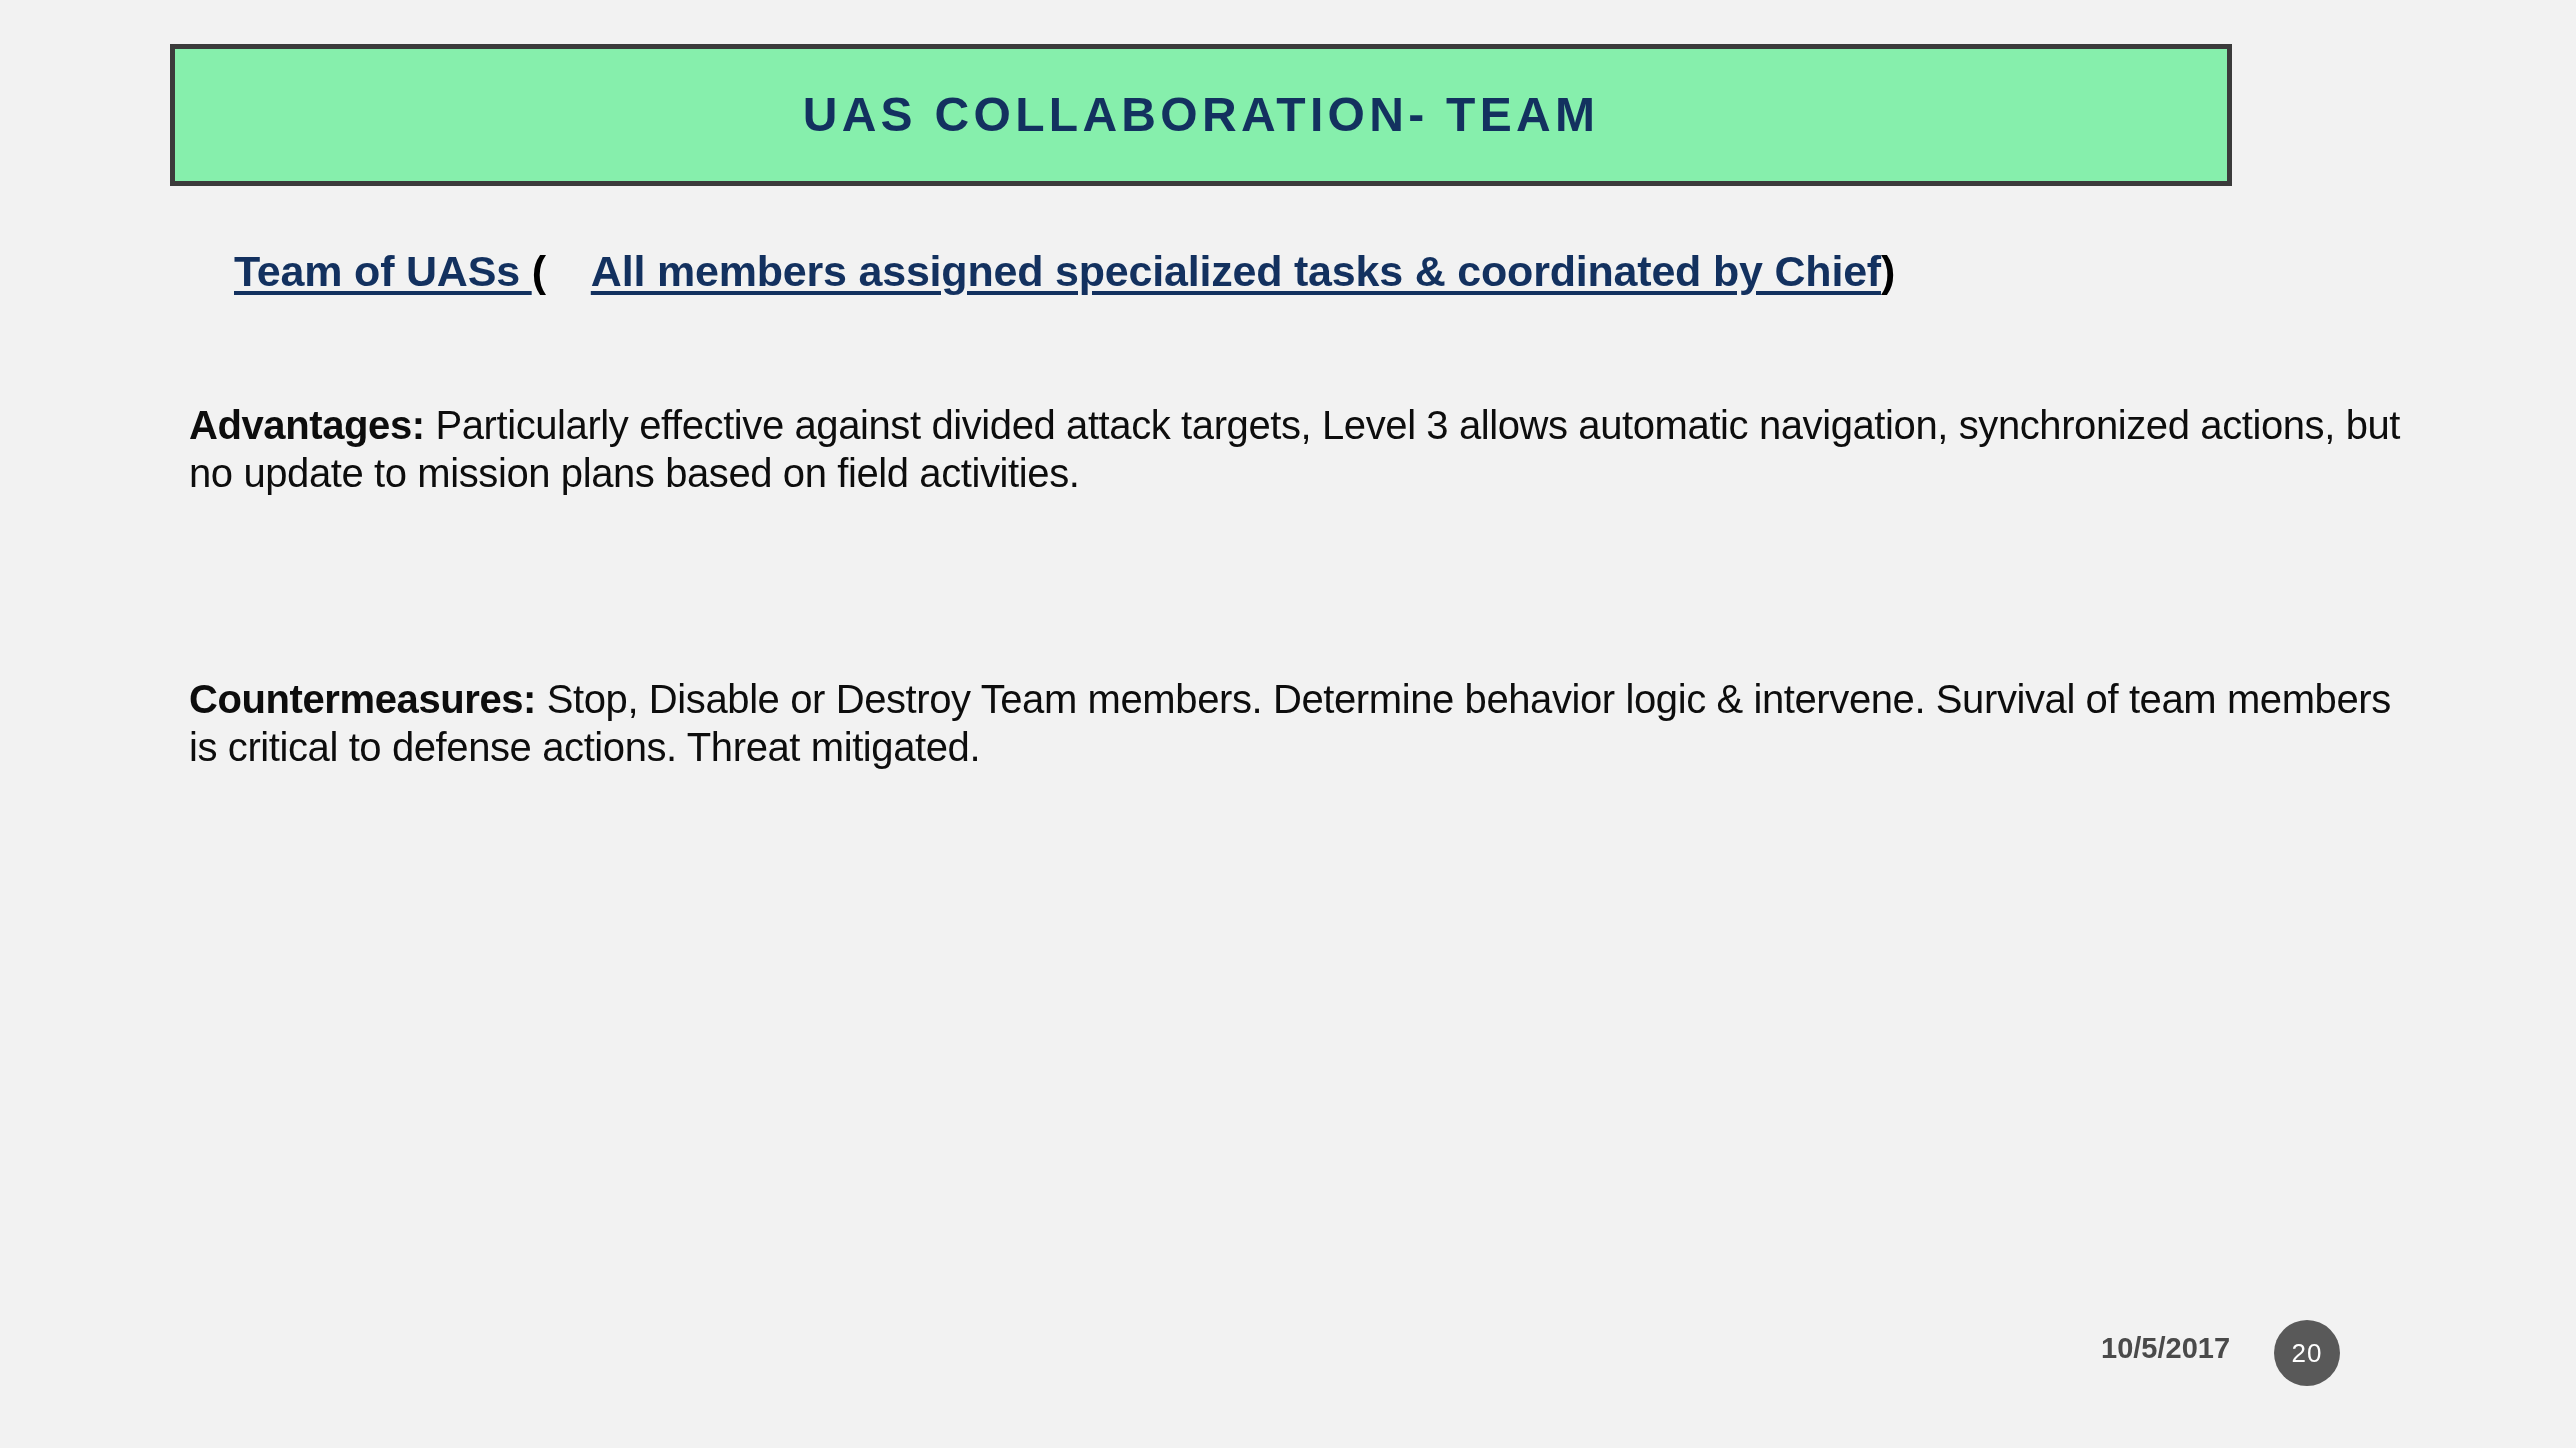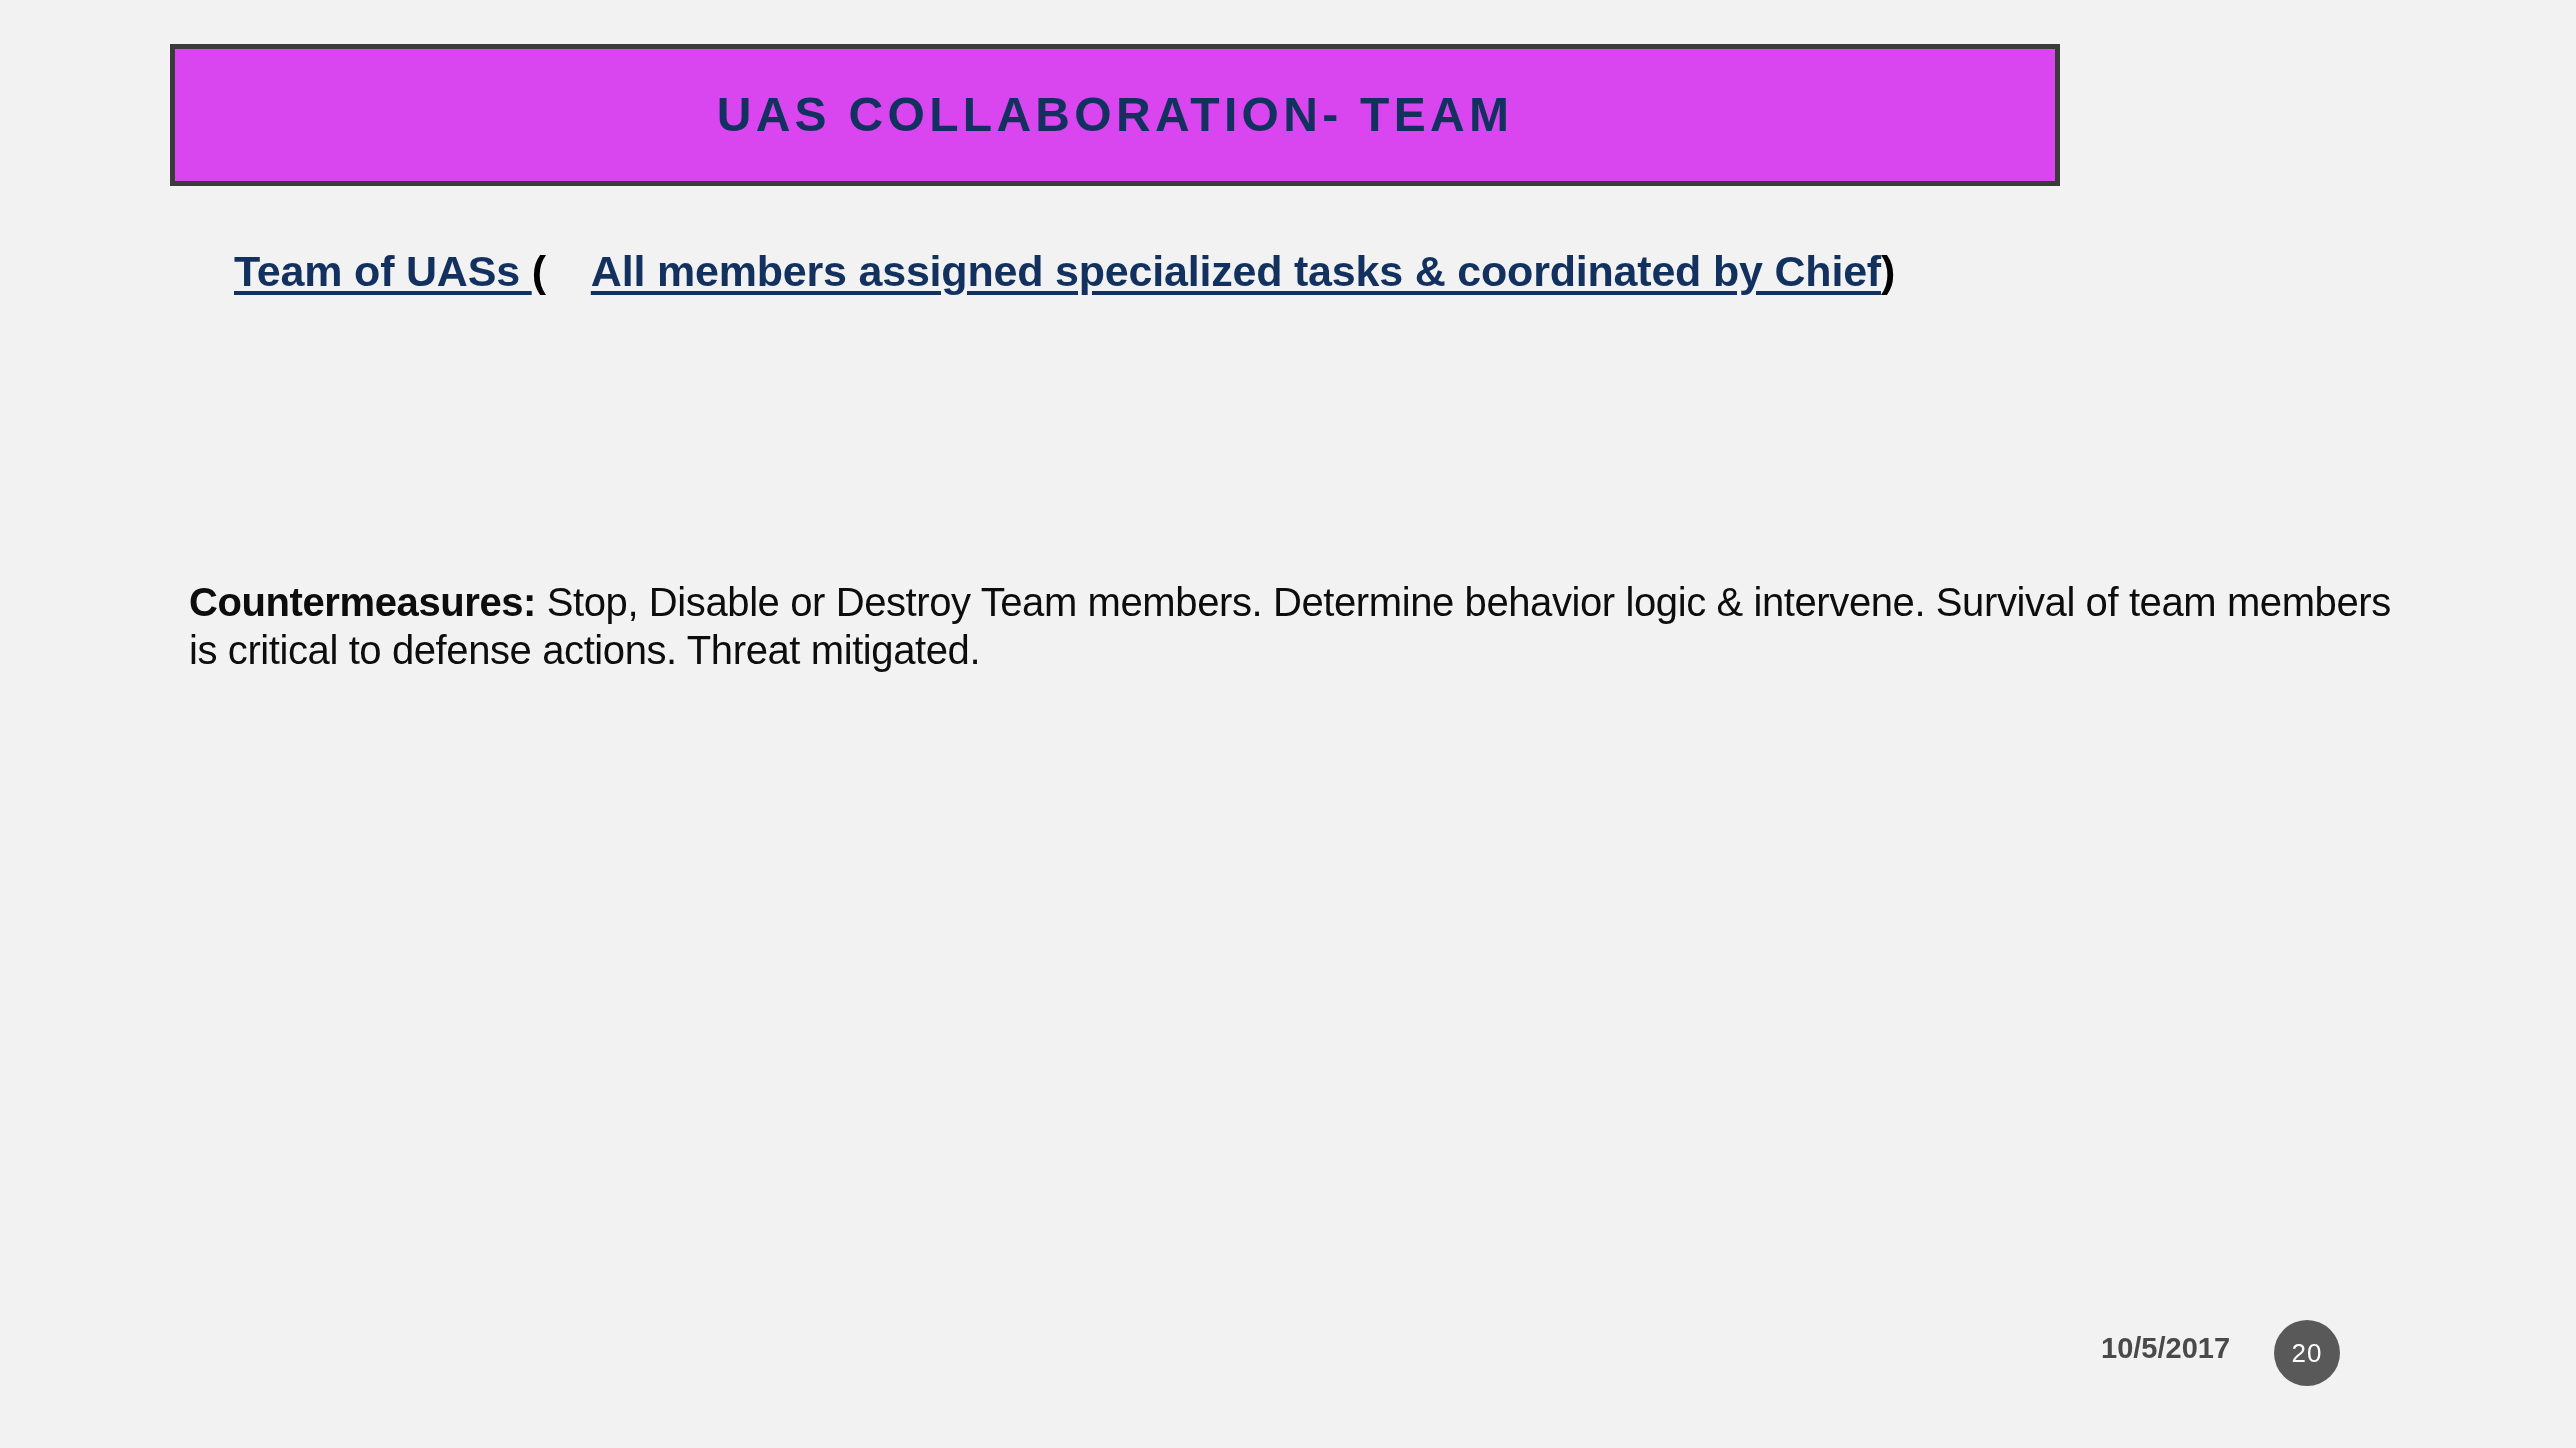--- a/index.html
+++ b/index.html
@@ -17,23 +17,23 @@
   .slide {
     position: absolute;
     inset: 0;
     background: #f2f2f2;
   }
   
   .title-box {
     position: absolute;
     left: 170px;
     top: 44px;
-    width: 1890px;
+    width: 2062px;
     height: 142px;
-    background: #d946ef;
+    background: #86efac;
     border: 5.8px solid #3b3b3b;
     box-sizing: border-box;
     display: flex;
     align-items: center;
     justify-content: center;
   }
   .title-text {
     font-family: "Liberation Sans", sans-serif;
     font-size: 48px;
     font-weight: bold;
@@ -128,20 +128,23 @@
   </div>
 
   <div class="body-area">
 
     <p class="subtitle">
       <span class="u">Team of UASs </span><span class="paren">(</span><span class="u">All members assigned specialized tasks &amp; coordinated by Chief</span><span class="paren">)</span>
     </p>
 
     <div class="gap-1"></div>
 
+    <p class="para">
+      <span class="lead">Advantages:</span><span> Particularly effective against divided attack targets, Level 3 allows automatic navigation, synchronized actions, but no update to mission plans based on field activities.</span>
+    </p>
 
     <div class="gap-2"></div>
 
 
     <div class="gap-3"></div>
 
     <p class="para">
       <span class="lead">Countermeasures:</span><span> Stop, Disable or Destroy Team members. Determine behavior logic &amp; intervene. Survival of team members is critical to defense actions. Threat mitigated.</span>
     </p>
 

